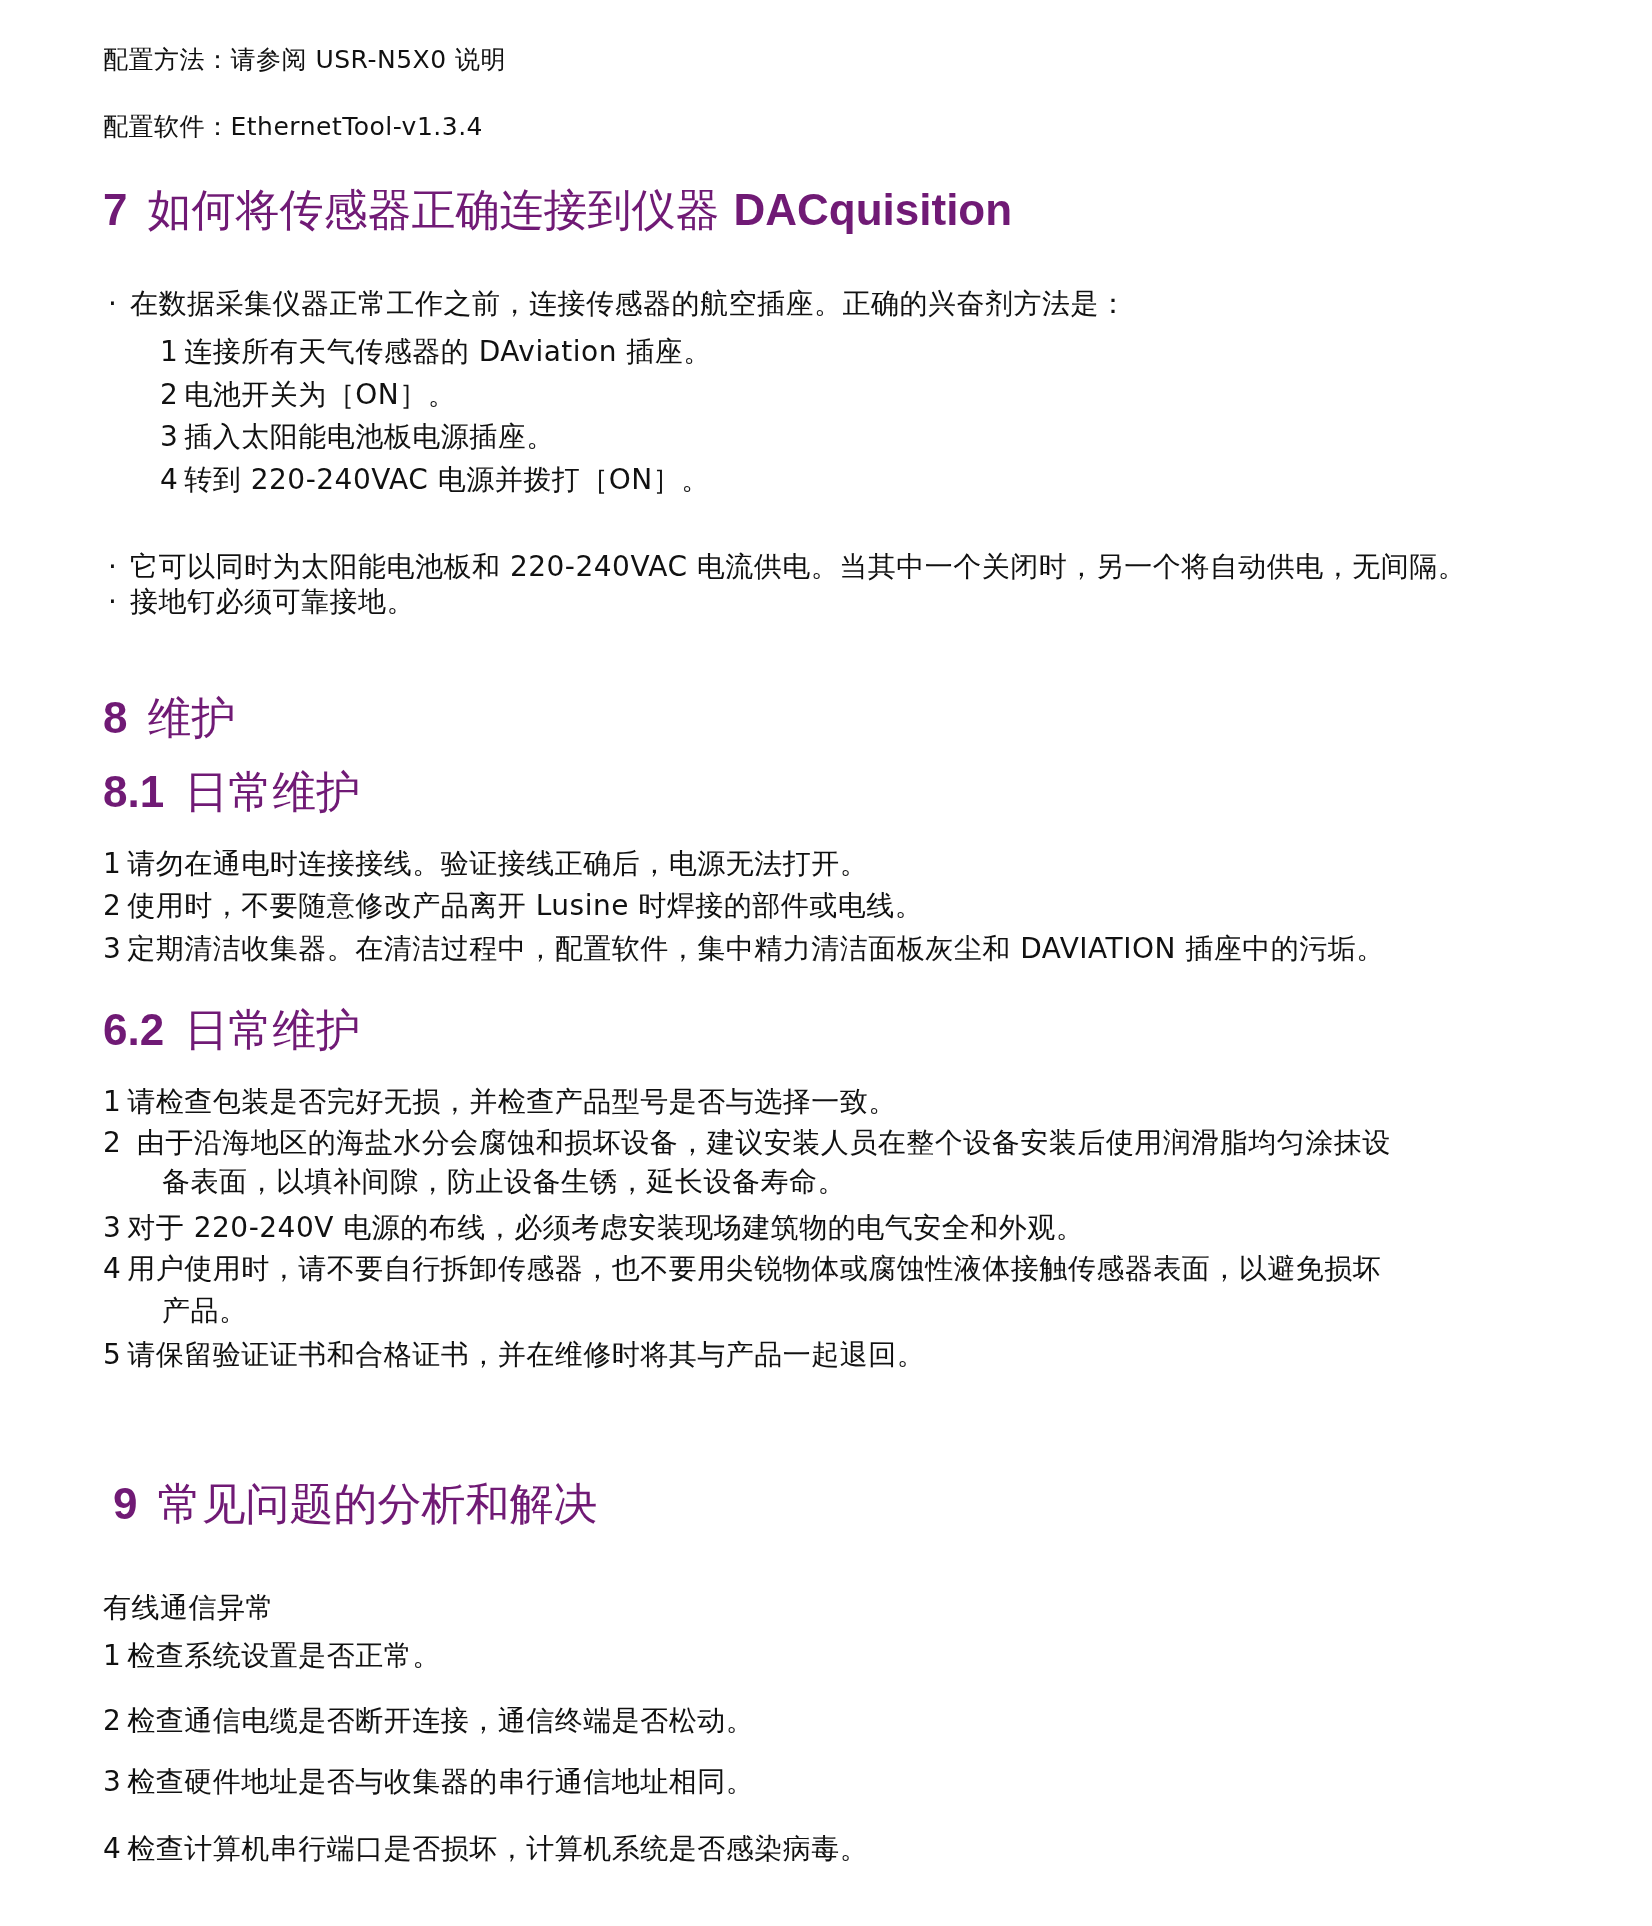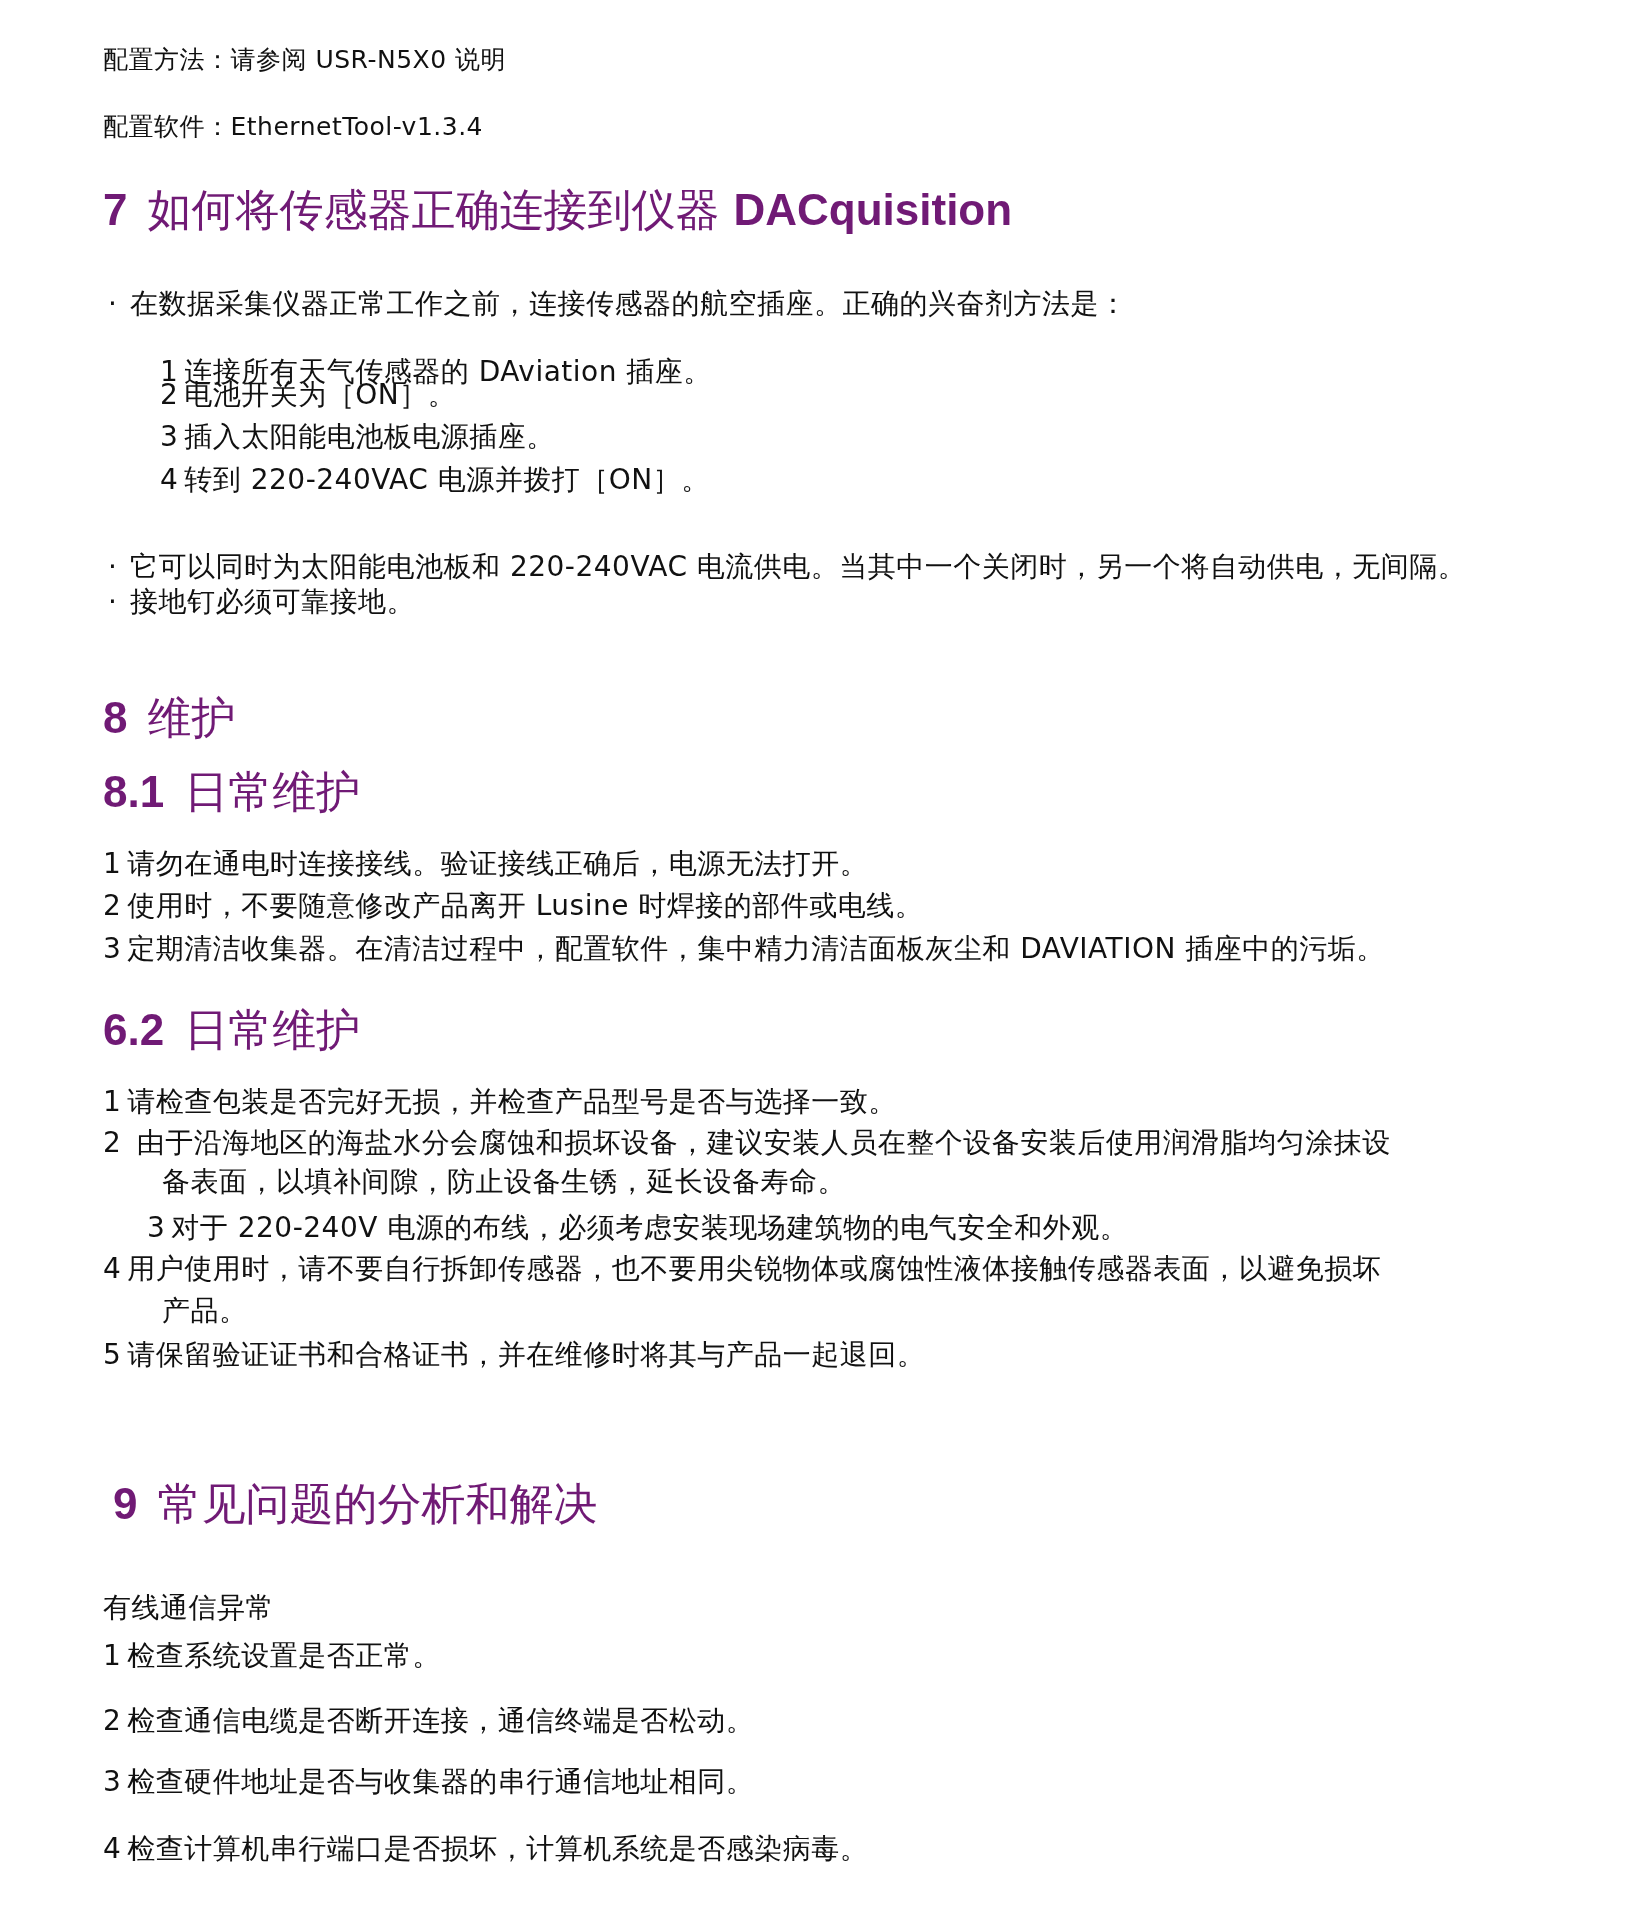--- a/index.html
+++ b/index.html
@@ -33,21 +33,21 @@
 
 <div class="h1" style="left:103px; top:184px;">
   <span class="num">7</span>
   <span>如何将传感器正确连接到仪器</span>
   <span class="latin">DACquisition</span>
 </div>
 
 <div class="line" style="left:108px; top:286px;">
   <span class="bullet-dot">·</span><span>在数据采集仪器正常工作之前，连接传感器的航空插座。正确的兴奋剂方法是：</span>
 </div>
-<div class="line" style="left:160px; top:334px;margin-top:20px;">
+<div class="line" style="left:160px; top:334px;">
   <span class="num">1</span><span>连接所有天气传感器的 DAviation 插座。</span>
 </div>
 <div class="line" style="left:160px; top:377px;">
   <span class="num">2</span><span>电池开关为［ON］。</span>
 </div>
 <div class="line" style="left:160px; top:419px;">
   <span class="num">3</span><span>插入太阳能电池板电源插座。</span>
 </div>
 <div class="line" style="left:160px; top:462px;">
   <span class="num">4</span><span>转到 220-240VAC 电源并拨打［ON］。</span>
@@ -85,21 +85,21 @@
 </div>
 <div class="line" style="left:103px; top:1084px;">
   <span class="num">1</span><span>请检查包装是否完好无损，并检查产品型号是否与选择一致。</span>
 </div>
 <div class="line" style="left:103px; top:1125px;">
   <span class="num">2</span><span> 由于沿海地区的海盐水分会腐蚀和损坏设备，建议安装人员在整个设备安装后使用润滑脂均匀涂抹设</span>
 </div>
 <div class="line" style="left:162px; top:1164px;">
   <span>备表面，以填补间隙，防止设备生锈，延长设备寿命。</span>
 </div>
-<div class="line" style="left:103px; top:1210px;margin-left:44px;">
+<div class="line" style="left:103px; top:1210px;">
   <span class="num">3</span><span>对于 220-240V 电源的布线，必须考虑安装现场建筑物的电气安全和外观。</span>
 </div>
 <div class="line" style="left:103px; top:1251px;">
   <span class="num">4</span><span>用户使用时，请不要自行拆卸传感器，也不要用尖锐物体或腐蚀性液体接触传感器表面，以避免损坏</span>
 </div>
 <div class="line" style="left:162px; top:1293px;">
   <span>产品。</span>
 </div>
 <div class="line" style="left:103px; top:1337px;">
   <span class="num">5</span><span>请保留验证证书和合格证书，并在维修时将其与产品一起退回。</span>

